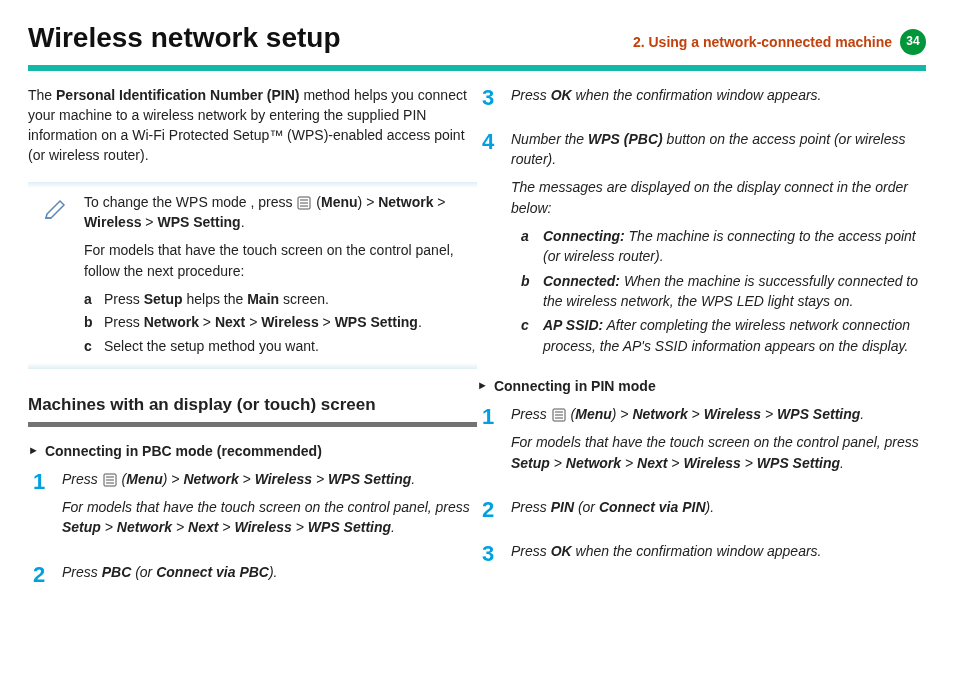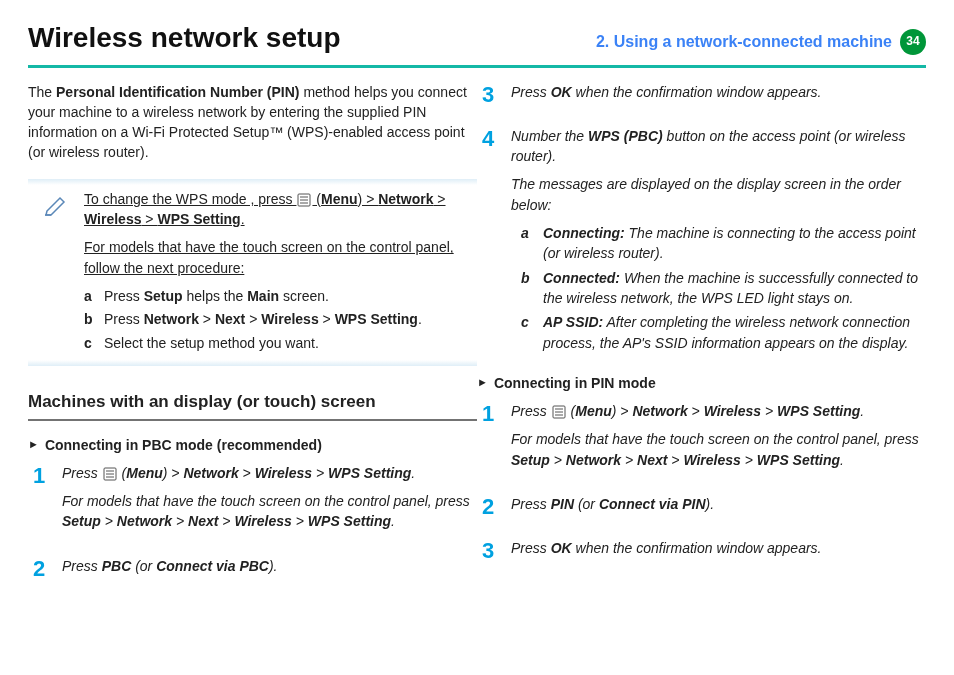--- a/index.html
+++ b/index.html
@@ -7,39 +7,39 @@
     font-family: "Segoe UI", "Myriad Pro", Arial, sans-serif;
     font-size: 14px;
     color: #222;
     background: #fff;
     width: 954px;
     height: 675px;
     position: relative;
     padding: 18px 28px 24px 28px;
     line-height: 1.45;
   }
-  .header { display: flex; align-items: baseline; justify-content: space-between; border-bottom: 3px solid #14b8a6; padding-bottom: 6px; margin-bottom: 14px;}
+  .header { display: flex; align-items: baseline; justify-content: space-between; border-bottom: 6px solid #14b8a6; padding-bottom: 6px; margin-bottom: 14px;}
   .title { font-size: 28px; font-weight: 700; color: #111; }
   .chapter-wrap { display:flex; align-items:center; gap:8px;}
-  .chapter { color:#3b82f6; font-weight:700; font-size:16px; }
+  .chapter { color:#c2410c; font-weight:700; font-size:14px; }
   .page-badge { background:#009639; color:#fff; font-weight:700; border-radius:50%; width:26px; height:26px; display:inline-flex; align-items:center; justify-content:center; font-size:12px;}
   .columns { display:flex; }
   .col { flex:1; }
   .intro { margin-bottom:16px; }
   .bold { font-weight:700; }
   .note-box { position:relative; padding:10px 12px 10px 56px; margin-bottom:24px;
     background:
       linear-gradient(to bottom, #dfeef7, #fff 6px) top/100% 6px no-repeat,
       linear-gradient(to top, #dfeef7, #fff 6px) bottom/100% 6px no-repeat;
   }
   .note-icon { position:absolute; left:14px; top:12px; color:#5b88b8; }
-  .note-box p { margin-bottom:8px;text-decoration:underline; }
+  .note-box p { margin-bottom:8px; }
   .note-suba, .note-subb, .note-subc { display:flex; gap:6px; margin-bottom:3px; }
   .note-sub-letter { font-weight:700; width:14px; flex-shrink:0;}
-  .section-head { font-size:17px; font-weight:700; margin:18px 0 6px 0; border-bottom:2px solid #737373; padding-bottom:4px;}
+  .section-head { font-size:17px; font-weight:700; margin:18px 0 6px 0; border-bottom:5px solid #737373; padding-bottom:4px;}
   .subhead { display:flex; align-items:center; gap:6px; font-weight:700; margin:14px 0 8px 0;}
   .tri { font-size:11px; color:#222;}
   .step { display:flex; gap:12px; margin-bottom:16px; }
   .num { color:#00a1e0; font-size:22px; font-weight:700; width:22px; text-align:center; flex-shrink:0; line-height:1; padding-top:2px;}
   .step-body { flex:1;font-style:italic; }
   .step-body p { margin-bottom:8px; }
   .sub { display:flex; gap:8px; margin:4px 0 4px 10px; }
   .sub-letter { font-weight:700; width:14px; flex-shrink:0;}
   .menu-icon { display:inline-block; vertical-align:middle; margin:0 1px;}
   .menu-icon svg { display:block; }
@@ -138,21 +138,21 @@
         </p>
       </div>
     </div>
 
     <div class="step">
       <div class="num">4</div>
       <div class="step-body">
         <p>
           <span>Number the </span><span class="bold">WPS (PBC)</span><span> button on the access point (or wireless router).</span>
         </p>
-        <p>The messages are displayed on the display screen in the order below:</p>
+        <p>The messages are displayed on the display connect in the order below:</p>
         <div class="sub">
           <span class="sub-letter">a</span>
           <span><span class="bold">Connecting:</span><span> The machine is connecting to the access point (or wireless router).</span></span>
         </div>
         <div class="sub">
           <span class="sub-letter">b</span>
           <span><span class="bold">Connected:</span><span> When the machine is successfully connected to the wireless network, the WPS LED light stays on.</span></span>
         </div>
         <div class="sub">
           <span class="sub-letter">c</span>

